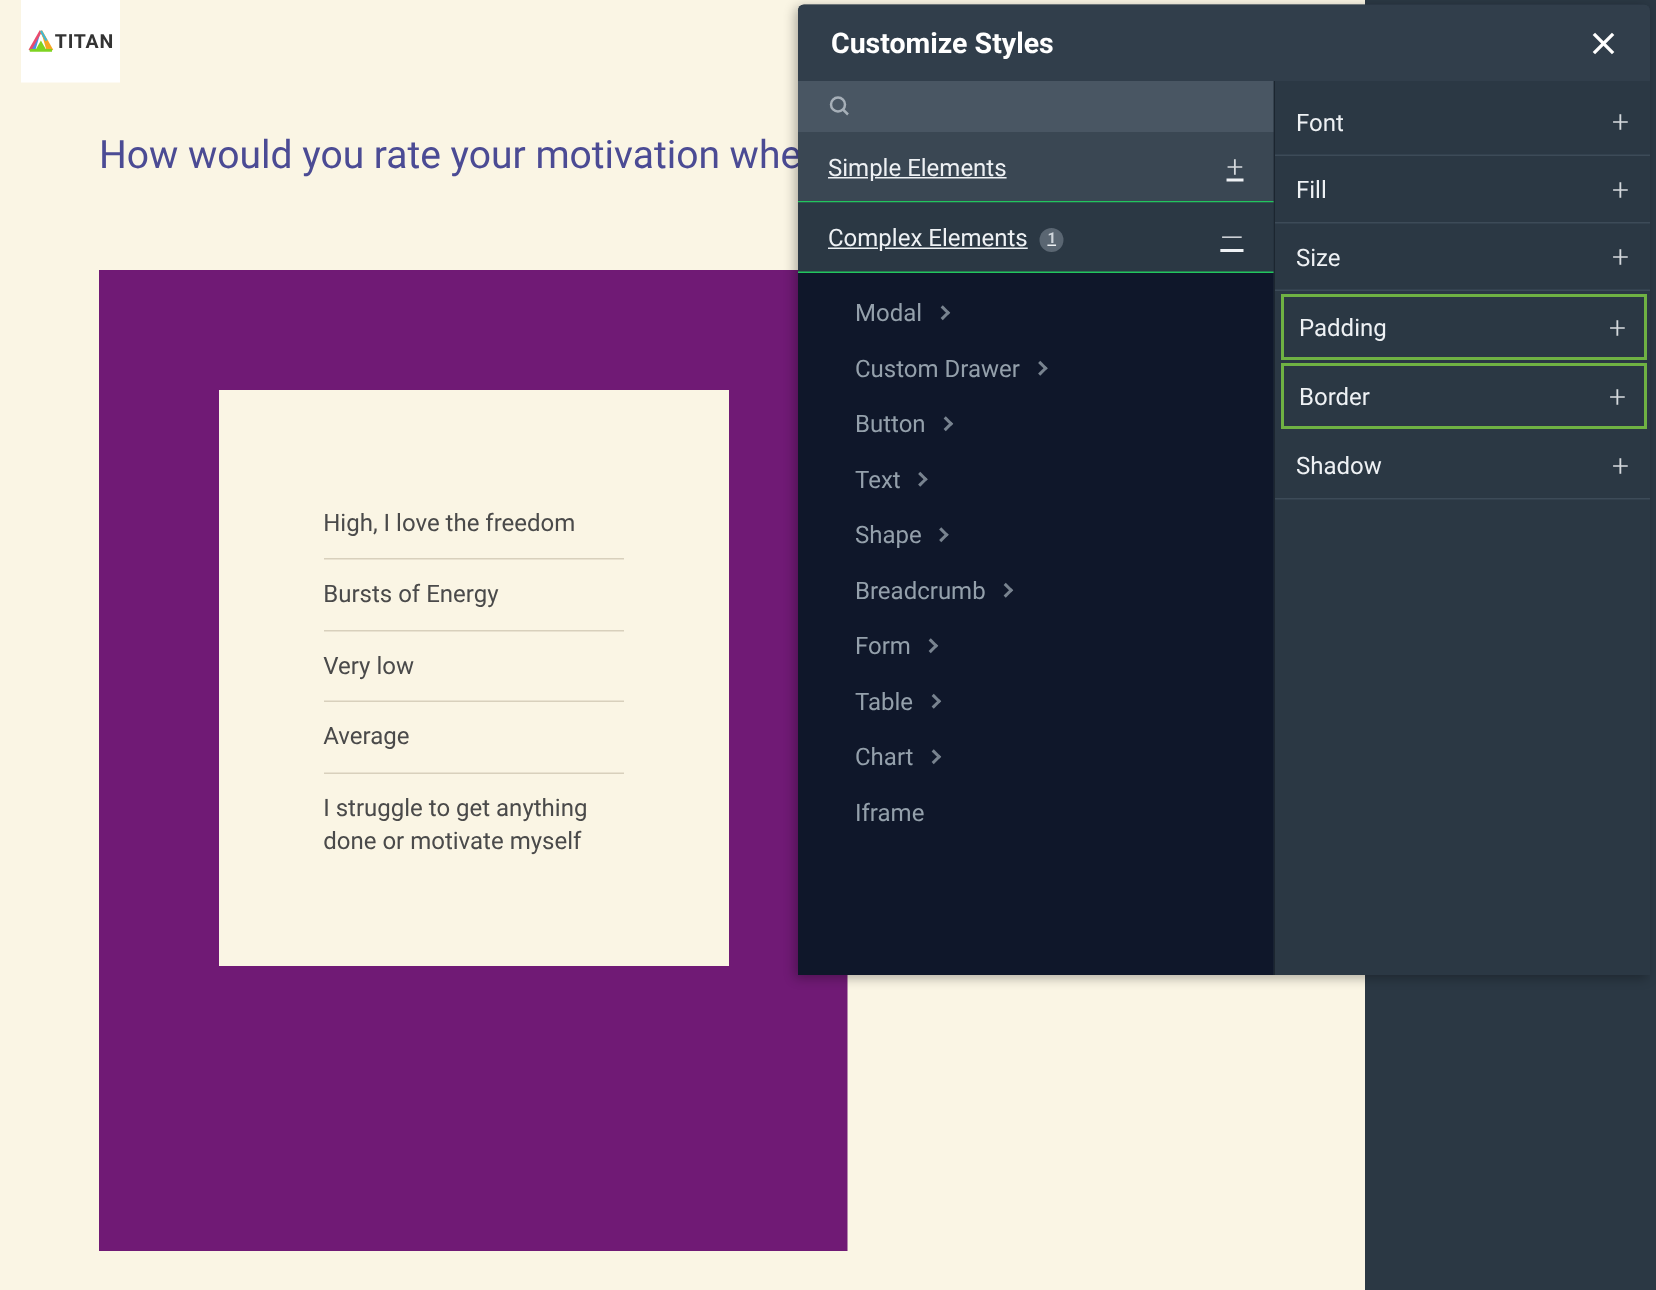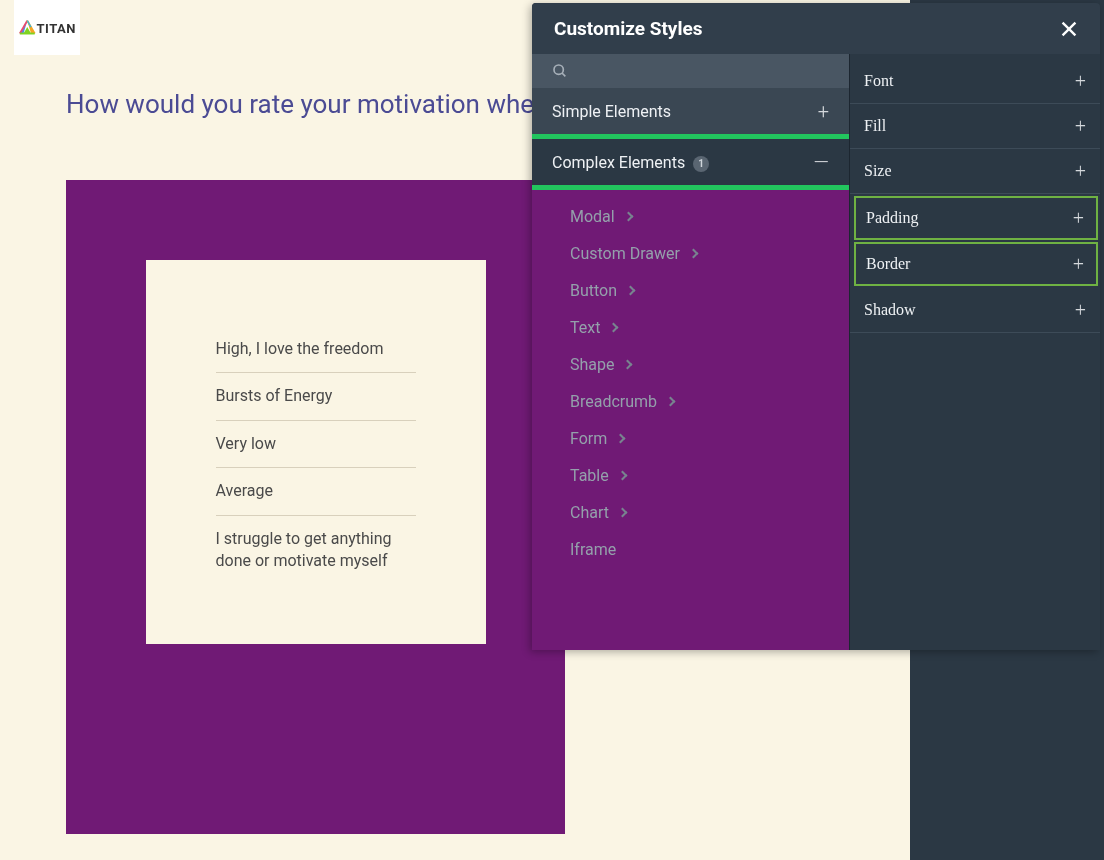--- a/index.html
+++ b/index.html
@@ -127,34 +127,35 @@
     .search-icon { color: #a6afb8; }
     .section-header {
       background: #3a4753;
       padding: 13px 20px;
       display: flex;
       justify-content: space-between;
       align-items: center;
       color: #eef1f4;
       font-size: 16px;
       cursor: pointer;
-      border-bottom: 5px solid #22c55e;
+      border-bottom: 1px solid #22c55e;
+      text-decoration: underline;
     }
     .section-header.active {
       background: #2b3844;
     }
     .plus-icon, .minus-icon {
       font-size: 20px;
       font-weight: 300;
       color: #d4d8dc;
       line-height: 1;
     }
     .sub-items {
       padding: 8px 0 8px 38px;
-      background: #701a75;
+      background: #0f172a;
       flex: 1;
       overflow: hidden;
     }
     .sub-item {
       display: flex;
       align-items: center;
       gap: 10px;
       padding: 9px 0;
       color: #94a0ab;
       font-size: 16px;
@@ -188,21 +189,20 @@
     .style-row {
       display: flex;
       justify-content: space-between;
       align-items: center;
       padding: 12px 14px 12px 14px;
       color: #eef1f4;
       font-size: 16px;
       border-bottom: 1px solid #3d4b58;
       cursor: pointer;
       margin: 0 0px;
-      font-family: Liberation Serif, serif;
     }
     .style-row .plus {
       font-size: 20px;
       font-weight: 300;
       color: #d4d8dc;
       line-height: 1;
     }
     .style-row.highlighted {
       border: 2px solid #6fb243;
       margin: 2px 2px 2px 4px;

